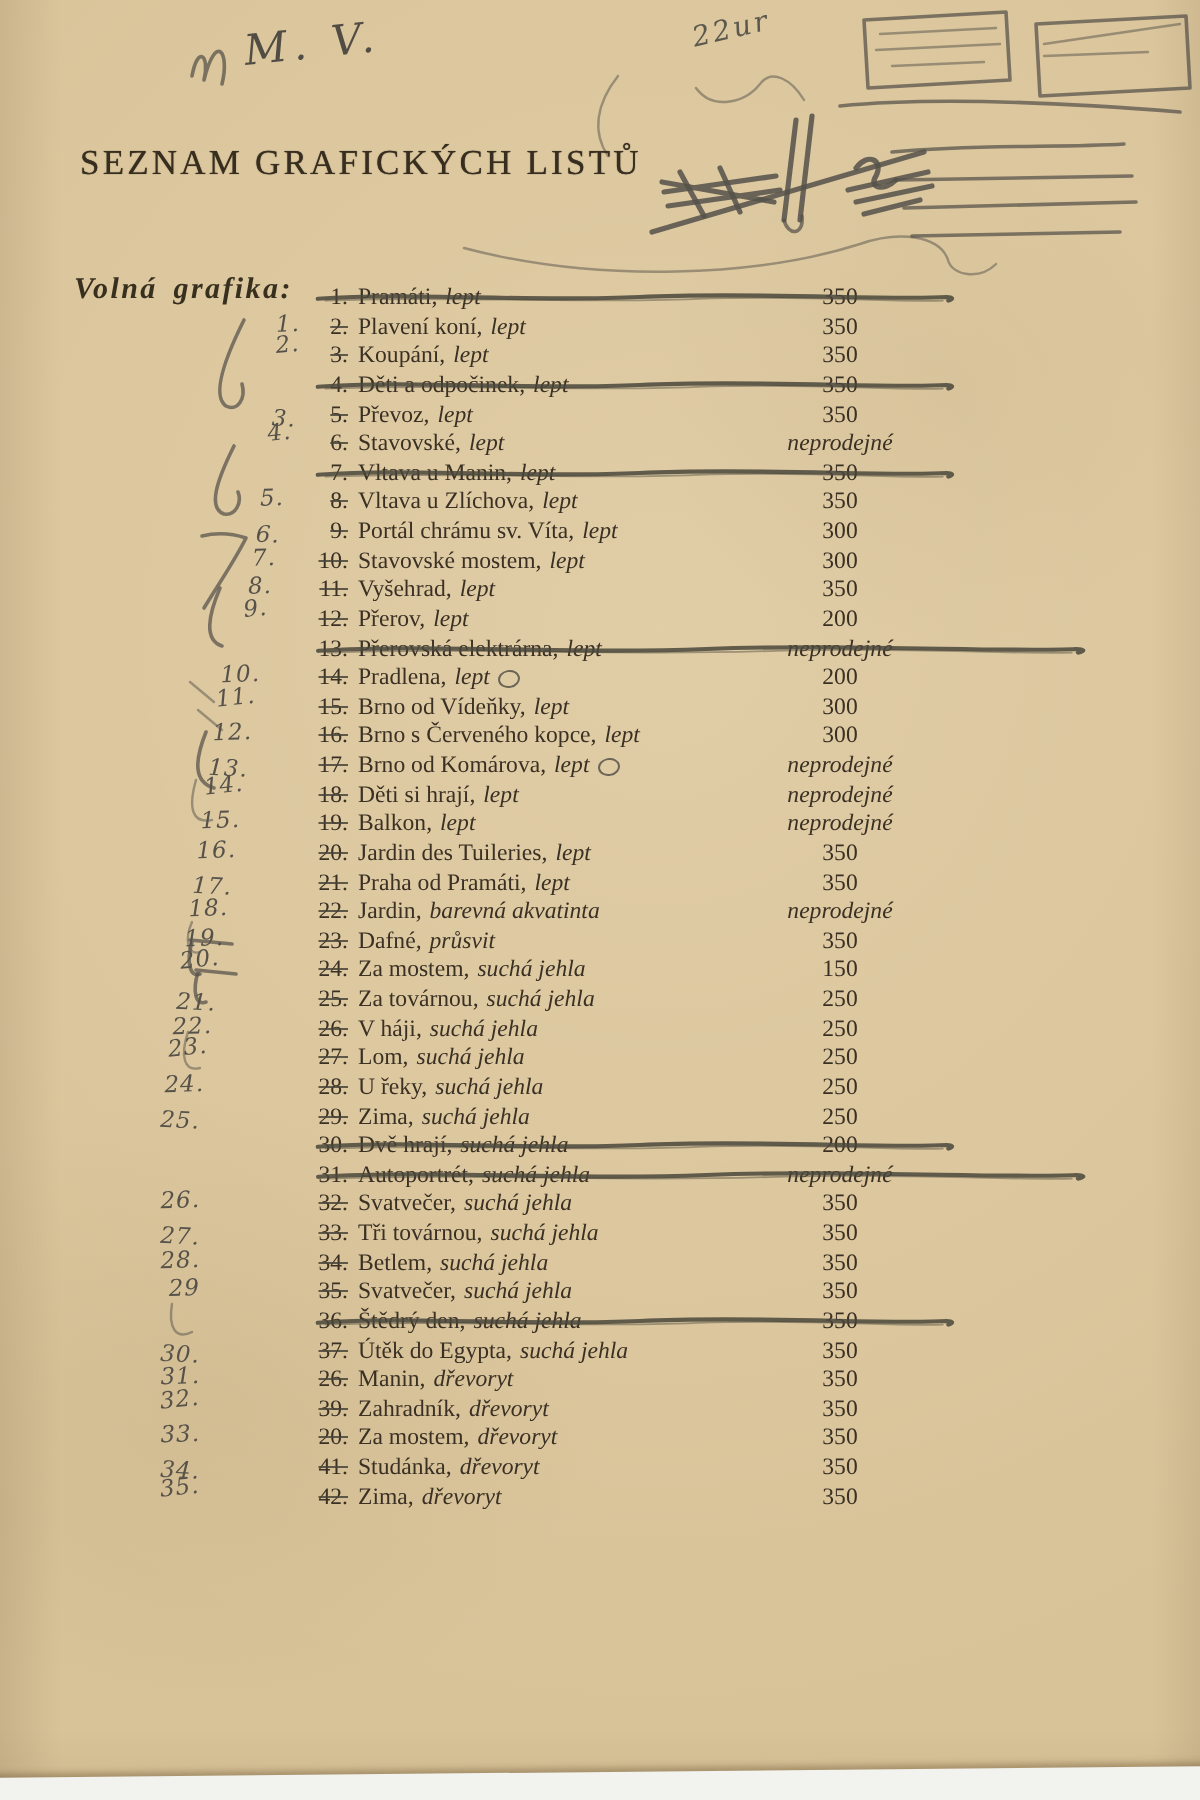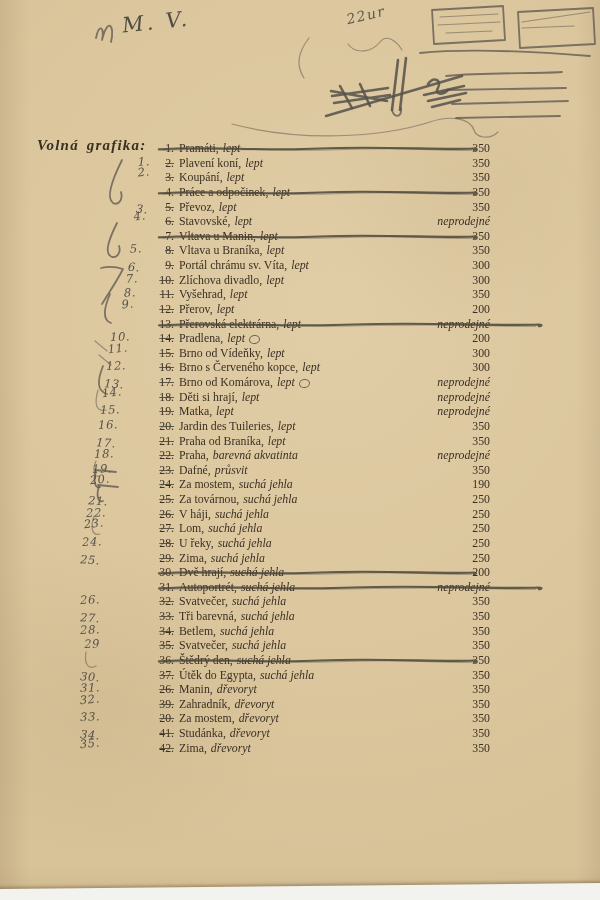--- a/index.html
+++ b/index.html
@@ -50,21 +50,21 @@
     text-decoration-color:rgba(72,68,58,.85);
     text-decoration-thickness:1.3px;
   }
   .text{position:absolute;left:179px;white-space:nowrap;}
   .tech{font-style:italic;margin-left:4px;margin-top:44px;}
   .circle{
     display:inline-block;width:9px;height:7px;margin-left:4px;
     border:1.3px solid rgba(86,82,74,.85);border-radius:50%;
     vertical-align:middle;transform:rotate(-10deg);
   }
-  .price{position:absolute;left:402px;width:88px;text-align:right;}
+  .price{position:absolute;left:376px;width:88px;text-align:center;}
   .price.np{font-style:italic;}
   .strike{position:absolute;left:157px;top:3px;width:322px;height:9px;overflow:visible;}
   .strike-long .strike{width:388px;}
   .strike path{stroke:#4a463b;fill:none;stroke-linecap:round;}
   .note{position:absolute;font-family:"DejaVu Serif",serif;font-style:italic;color:#514d44;white-space:nowrap;}
   #note-mv{left:122px;top:10px;font-size:21px;letter-spacing:3px;transform:rotate(-6deg);}
   #note-22{left:346px;top:7px;font-size:14px;letter-spacing:1.5px;transform:rotate(-13deg);color:#5c584e;}
   #pencil-overlay{position:absolute;left:0;top:0;pointer-events:none;}
   .pencil{stroke:#55514a;stroke-width:1.8;opacity:.72;fill:none;stroke-linecap:round;stroke-linejoin:round;}
   .pencil.heavy{stroke-width:2.6;opacity:.85;}
@@ -125,20 +125,21 @@
       <path class="pencil" d="M95 470 L116 472 M96 471 C93 481, 95 489, 100 487"></path>
       <path class="pencil" d="M98 485 L118 487 M99 486 C96 496, 98 503, 103 501"></path>
       <path class="pencil light" d="M94 516 C90 528, 92 536, 100 534"></path>
       <path class="pencil light" d="M86 652 C84 664, 88 670, 96 666"></path>
     </g>
   </svg>
 
   <div id="note-mv" class="note">M. V.</div>
   <div id="note-22" class="note">22ur</div>
 
+  <h1 id="doc-title">SEZNAM GRAFICKÝCH LISTŮ</h1>
 
   <div id="section-label">Volná grafika:</div>
 
   <ol id="list">
       <li class="row crossed" style="--hs: 0;">
     <span class="hand"></span>
     <span class="pnum">1.</span>
     <span class="text"><span class="ttl">Pramáti,</span><span class="tech">lept</span></span>
     <span class="price">350</span>
     <svg class="strike" viewBox="0 0 336 10" preserveAspectRatio="none">
@@ -156,21 +157,21 @@
       <li class="row renumbered" style="--hs: 0;">
     <span class="hand">2.</span>
     <span class="pnum">3.</span>
     <span class="text"><span class="ttl">Koupání,</span><span class="tech">lept</span></span>
     <span class="price">350</span>
 
   </li>
       <li class="row crossed" style="--hs: 0;">
     <span class="hand"></span>
     <span class="pnum">4.</span>
-    <span class="text"><span class="ttl">Práce a odpočinek,</span><span class="tech">lept</span></span>
+    <span class="text"><span class="ttl">Děti a odpočinek,</span><span class="tech">lept</span></span>
     <span class="price">350</span>
     <svg class="strike" viewBox="0 0 336 10" preserveAspectRatio="none">
       <path stroke-width="2.3" opacity="0.85" d="M2 6 C50 2, 110 8, 170 5 C230 2, 300 7, 330 5 C333 5, 334 6, 331 7"></path>
       <path stroke-width="1" opacity="0.45" d="M6 7 C70 4, 130 9, 200 6 C260 4, 300 8, 328 7"></path>
     </svg>
   </li>
       <li class="row renumbered" style="--hs: -2;">
     <span class="hand">3.</span>
     <span class="pnum">5.</span>
     <span class="text"><span class="ttl">Převoz,</span><span class="tech">lept</span></span>
@@ -190,35 +191,35 @@
     <span class="text"><span class="ttl">Vltava u Manin,</span><span class="tech">lept</span></span>
     <span class="price">350</span>
     <svg class="strike" viewBox="0 0 336 10" preserveAspectRatio="none">
       <path stroke-width="2.3" opacity="0.85" d="M2 6 C50 2, 110 8, 170 5 C230 2, 300 7, 330 5 C333 5, 334 6, 331 7"></path>
       <path stroke-width="1" opacity="0.45" d="M6 7 C70 4, 130 9, 200 6 C260 4, 300 8, 328 7"></path>
     </svg>
   </li>
       <li class="row renumbered" style="--hs: -8;">
     <span class="hand">5.</span>
     <span class="pnum">8.</span>
-    <span class="text"><span class="ttl">Vltava u Braníka,</span><span class="tech">lept</span></span>
+    <span class="text"><span class="ttl">Vltava u Zlíchova,</span><span class="tech">lept</span></span>
     <span class="price">350</span>
 
   </li>
       <li class="row renumbered" style="--hs: -10;">
     <span class="hand">6.</span>
     <span class="pnum">9.</span>
     <span class="text"><span class="ttl">Portál chrámu sv. Víta,</span><span class="tech">lept</span></span>
     <span class="price">300</span>
 
   </li>
       <li class="row renumbered" style="--hs: -12;">
     <span class="hand">7.</span>
     <span class="pnum">10.</span>
-    <span class="text"><span class="ttl">Zlíchova divadlo,</span><span class="tech">lept</span></span>
+    <span class="text"><span class="ttl">Stavovské mostem,</span><span class="tech">lept</span></span>
     <span class="price">300</span>
 
   </li>
       <li class="row renumbered" style="--hs: -14;">
     <span class="hand">8.</span>
     <span class="pnum">11.</span>
     <span class="text"><span class="ttl">Vyšehrad,</span><span class="tech">lept</span></span>
     <span class="price">350</span>
 
   </li>
@@ -270,57 +271,57 @@
       <li class="row renumbered" style="--hs: -28;">
     <span class="hand">14.</span>
     <span class="pnum">18.</span>
     <span class="text"><span class="ttl">Děti si hrají,</span><span class="tech">lept</span></span>
     <span class="price np">neprodejné</span>
 
   </li>
       <li class="row renumbered" style="--hs: -30;">
     <span class="hand">15.</span>
     <span class="pnum">19.</span>
-    <span class="text"><span class="ttl">Matka,</span><span class="tech">lept</span></span>
+    <span class="text"><span class="ttl">Balkon,</span><span class="tech">lept</span></span>
     <span class="price np">neprodejné</span>
 
   </li>
       <li class="row renumbered" style="--hs: -32;">
     <span class="hand">16.</span>
     <span class="pnum">20.</span>
     <span class="text"><span class="ttl">Jardin des Tuileries,</span><span class="tech">lept</span></span>
     <span class="price">350</span>
 
   </li>
       <li class="row renumbered" style="--hs: -34;">
     <span class="hand">17.</span>
     <span class="pnum">21.</span>
-    <span class="text"><span class="ttl">Praha od Braníka,</span><span class="tech">lept</span></span>
+    <span class="text"><span class="ttl">Praha od Pramáti,</span><span class="tech">lept</span></span>
     <span class="price">350</span>
 
   </li>
       <li class="row renumbered" style="--hs: -36;">
     <span class="hand">18.</span>
     <span class="pnum">22.</span>
-    <span class="text"><span class="ttl">Praha,</span><span class="tech">barevná akvatinta</span></span>
+    <span class="text"><span class="ttl">Jardin,</span><span class="tech">barevná akvatinta</span></span>
     <span class="price np">neprodejné</span>
 
   </li>
       <li class="row renumbered" style="--hs: -38;">
     <span class="hand">19.</span>
     <span class="pnum">23.</span>
     <span class="text"><span class="ttl">Dafné,</span><span class="tech">průsvit</span></span>
     <span class="price">350</span>
 
   </li>
       <li class="row renumbered" style="--hs: -40;">
     <span class="hand">20.</span>
     <span class="pnum">24.</span>
     <span class="text"><span class="ttl">Za mostem,</span><span class="tech">suchá jehla</span></span>
-    <span class="price">190</span>
+    <span class="price">150</span>
 
   </li>
       <li class="row renumbered" style="--hs: -42;">
     <span class="hand">21.</span>
     <span class="pnum">25.</span>
     <span class="text"><span class="ttl">Za továrnou,</span><span class="tech">suchá jehla</span></span>
     <span class="price">250</span>
 
   </li>
       <li class="row renumbered" style="--hs: -44;">
@@ -374,21 +375,21 @@
       <li class="row renumbered" style="--hs: -50;">
     <span class="hand">26.</span>
     <span class="pnum">32.</span>
     <span class="text"><span class="ttl">Svatvečer,</span><span class="tech">suchá jehla</span></span>
     <span class="price">350</span>
 
   </li>
       <li class="row renumbered" style="--hs: -50;">
     <span class="hand">27.</span>
     <span class="pnum">33.</span>
-    <span class="text"><span class="ttl">Tři barevná,</span><span class="tech">suchá jehla</span></span>
+    <span class="text"><span class="ttl">Tři továrnou,</span><span class="tech">suchá jehla</span></span>
     <span class="price">350</span>
 
   </li>
       <li class="row renumbered" style="--hs: -50;">
     <span class="hand">28.</span>
     <span class="pnum">34.</span>
     <span class="text"><span class="ttl">Betlem,</span><span class="tech">suchá jehla</span></span>
     <span class="price">350</span>
 
   </li>

